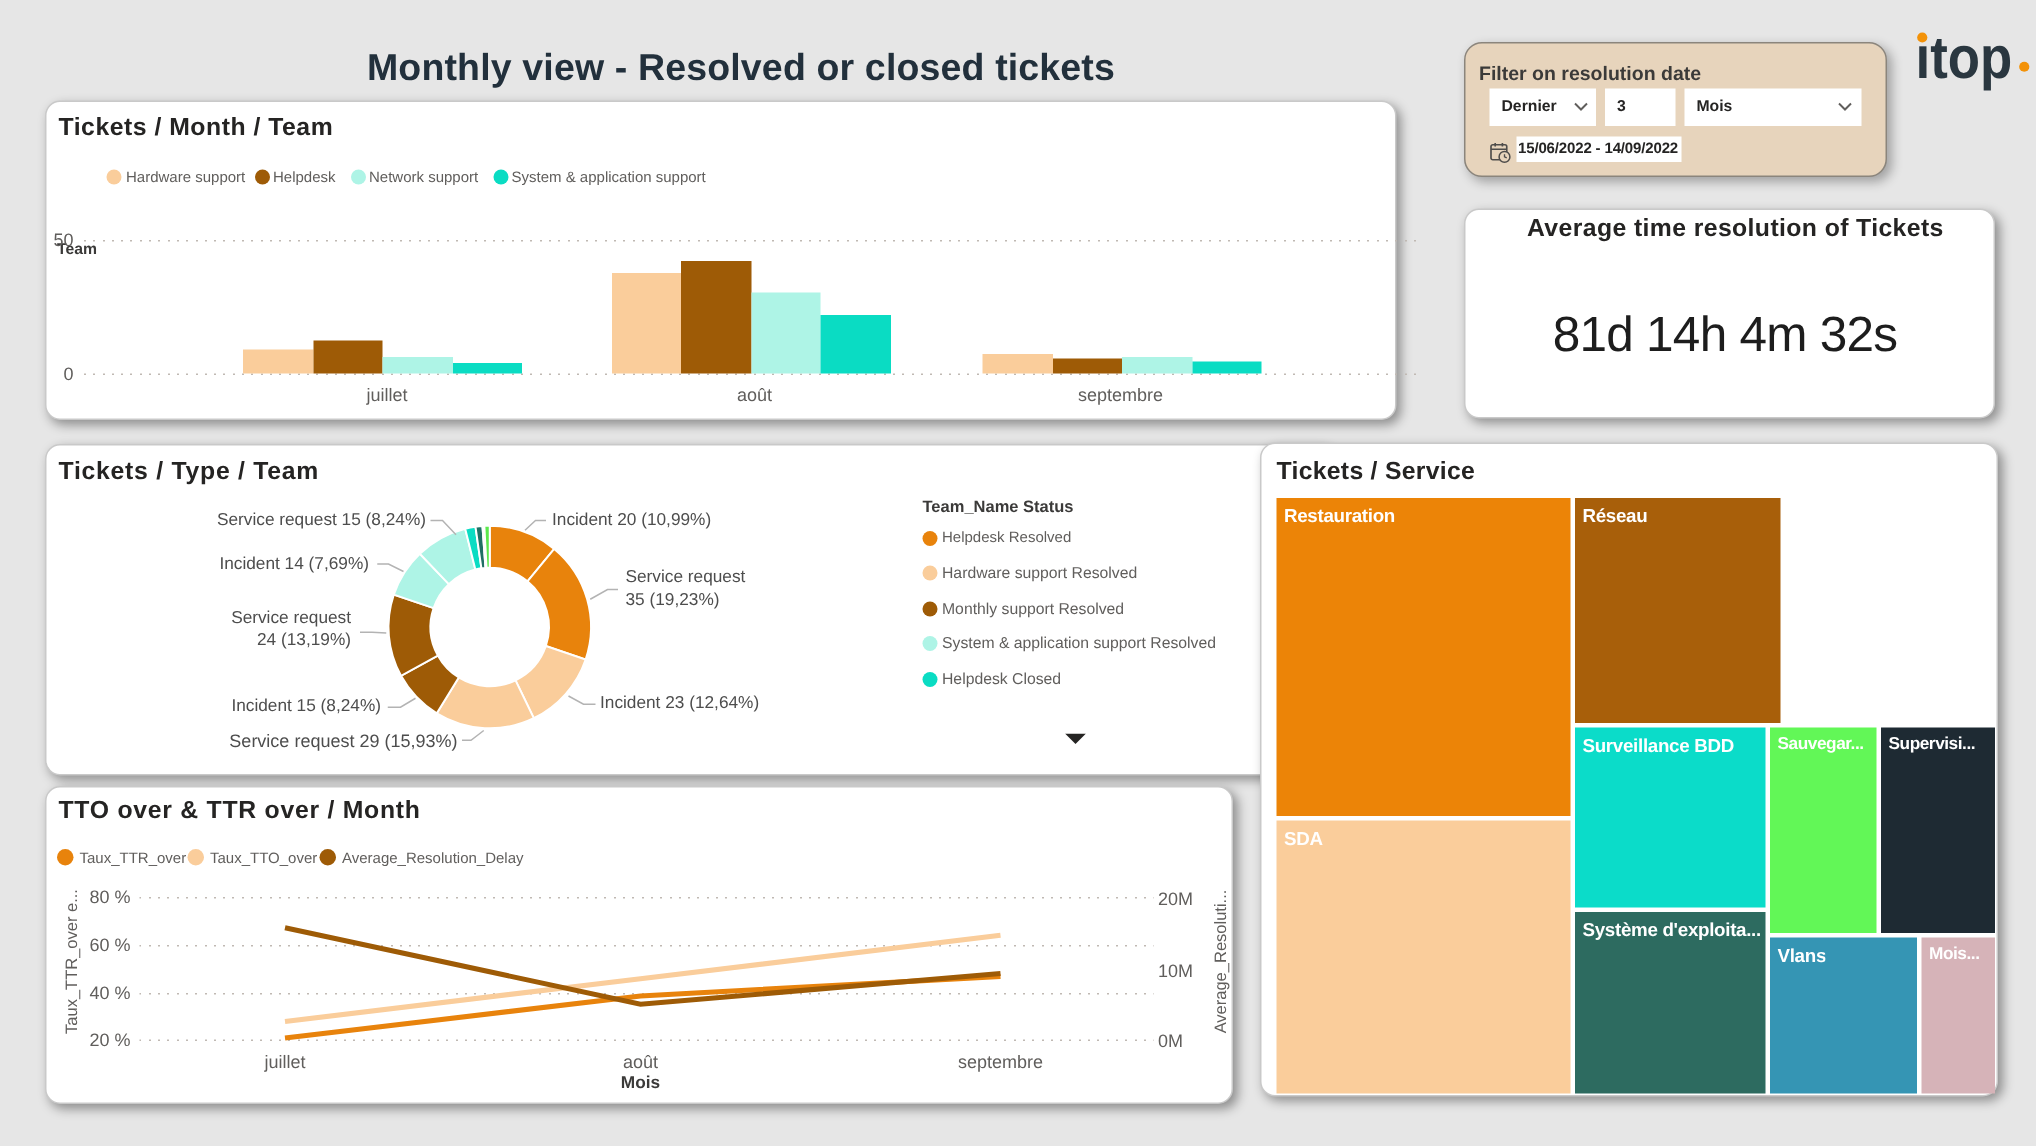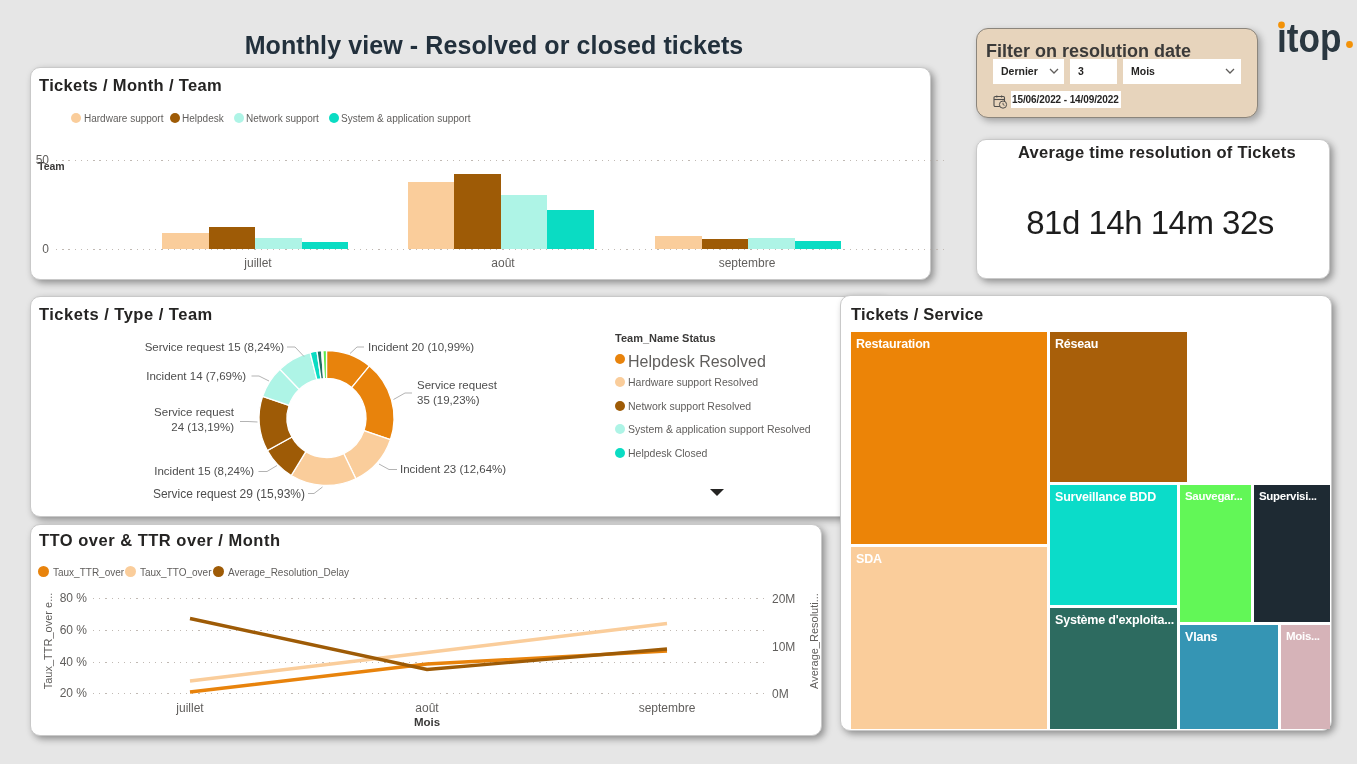--- a/index.html
+++ b/index.html
@@ -25,21 +25,21 @@
 <svg width="85" height="55" viewBox="0 0 85 55">
 <g transform="translate(5,39)">
 <text x="0" y="0" font-family="Liberation Sans" font-weight="bold" font-size="40px" fill="#2a3740" letter-spacing="0" transform="scale(0.88,1)">ıtop</text>
 </g>
 <circle cx="9.5" cy="12" r="3.4" fill="#f39208"></circle>
 <circle cx="77.5" cy="31.5" r="3.4" fill="#f39208"></circle>
 </svg>
 </div>
 
 <div class="abs" style="left:976px; top:28px; width:282px; height:90px; background:#e7d4bc; border:1px solid #8b857c; border-radius:12px; box-shadow:3px 3px 7px rgba(0,0,0,.3);">
-  <div class="abs" style="left:9px; top:12px; font-size:18px; font-weight:bold; color:#3b3a39;">Filter on resolution date</div>
+  <div class="abs" style="left:9px; top:12px; font-size:13px; font-weight:bold; color:#3b3a39;">Filter on resolution date</div>
   <div class="abs" style="left:16px; top:30px; width:71px; height:25px; background:#fff;">
     <div class="abs" style="left:8px; top:6px; font-size:10.5px; font-weight:bold; color:#252423;">Dernier</div>
     <svg class="abs" style="right:5px; top:9px;" width="10" height="7">
         <polyline points="1,1 5,5 9,1" fill="none" stroke="#605e5c" stroke-width="1.3"></polyline>
       </svg>
   </div>
   <div class="abs" style="left:93px; top:30px; width:47px; height:25px; background:#fff;">
     <div class="abs" style="left:8px; top:6px; font-size:10.5px; font-weight:bold; color:#252423;">3</div>
   </div>
   <div class="abs" style="left:146px; top:30px; width:118px; height:25px; background:#fff;">
@@ -132,25 +132,25 @@
   <div class="abs" style="left:386px; top:81px; width:110px; font-size:11.5px; color:#4d4d4d; text-align:left; line-height:15px;">Service request<br>35 (19,23%)</div>
   <div class="abs" style="left:369px; top:166px; font-size:11.5px; color:#4d4d4d; white-space:nowrap;">Incident 23 (12,64%)</div>
   <div class="abs" style="left:100px; top:190px; width:174px; font-size:12px; color:#4d4d4d; text-align:right;">Service request 29 (15,93%)</div>
   <div class="abs" style="left:80px; top:168px; width:143px; font-size:11.5px; color:#4d4d4d; text-align:right;">Incident 15 (8,24%)</div>
   <div class="abs" style="left:113px; top:108px; width:90px; font-size:11.5px; color:#4d4d4d; text-align:right; line-height:15px;">Service request<br>24 (13,19%)</div>
   <div class="abs" style="left:70px; top:73px; width:145px; font-size:11.5px; color:#4d4d4d; text-align:right;">Incident 14 (7,69%)</div>
   <div class="abs" style="left:100px; top:44px; width:153px; font-size:11.5px; color:#4d4d4d; text-align:right;">Service request 15 (8,24%)</div>
 
   <div class="abs" style="left:584px; top:35px; font-size:11px; font-weight:bold; color:#3b3a39;">Team_Name Status</div>
   <div class="dot" style="left:584px; top:57px; background:#e8830c;"></div>
-  <div class="leg" style="left:597px; top:56px; font-size:16px;">Helpdesk Resolved</div>
+  <div class="leg" style="left:597px; top:56px; font-size:10px;">Helpdesk Resolved</div>
   <div class="dot" style="left:584px; top:80px; background:#facd9b;"></div>
   <div class="leg" style="left:597px; top:79px; font-size:10.5px;">Hardware support Resolved</div>
   <div class="dot" style="left:584px; top:104px; background:#9e5b06;"></div>
-  <div class="leg" style="left:597px; top:103px; font-size:10.5px;">Network support Resolved</div>
+  <div class="leg" style="left:597px; top:103px; font-size:10.5px;">Monthly support Resolved</div>
   <div class="dot" style="left:584px; top:127px; background:#aef4e6;"></div>
   <div class="leg" style="left:597px; top:126px; font-size:10.5px;">System &amp; application support Resolved</div>
   <div class="dot" style="left:584px; top:151px; background:#0adcc3;"></div>
   <div class="leg" style="left:597px; top:150px; font-size:10.5px;">Helpdesk Closed</div>
   <svg class="abs" style="left:679px; top:192px;" width="14" height="8">
       <polygon points="0,0 14,0 7,7" fill="#252423"></polygon>
     </svg>
 </div>
 
 <div class="card" style="left:30px; top:524px; width:792px; height:212px;">
@@ -183,21 +183,21 @@
   <div class="axlab" style="left:109px; top:176px; width:100px; text-align:center;">juillet</div>
   <div class="axlab" style="left:346px; top:176px; width:100px; text-align:center;">août</div>
   <div class="axlab" style="left:586px; top:176px; width:100px; text-align:center;">septembre</div>
   <div class="axlab" style="left:346px; top:191px; width:100px; text-align:center; color:#3b3a39; font-weight:bold; font-size:11.5px;">Mois</div>
   <div class="axlab" style="left:-63px; top:110px; width:160px; text-align:center; transform:rotate(-90deg); font-size:11px;">Taux_TTR_over e...</div>
   <div class="axlab" style="left:703px; top:110px; width:160px; text-align:center; transform:rotate(-90deg); font-size:11px;">Average_Resoluti...</div>
 </div>
 
 <div class="card" style="left:976px; top:139px; width:354px; height:140px;">
   <div class="ctitle" style="left:9px; top:3px; letter-spacing:0.27px;margin-left:32px;">Average time resolution of Tickets</div>
-  <div class="abs" style="left:-4px; top:64px; width:354px; text-align:center; font-size:33px; color:#1d1d1d; letter-spacing:-0.5px;">81d 14h 14m 32s</div>
+  <div class="abs" style="left:-4px; top:64px; width:354px; text-align:center; font-size:33px; color:#1d1d1d; letter-spacing:-0.5px;">81d 14h 4m 32s</div>
 </div>
 
 <div class="card" style="left:840px; top:295px; width:492px; height:436px;">
   <div class="ctitle" style="left:10px; top:9px; letter-spacing:0.2px;">Tickets / Service</div>
   <div class="abs" style="left:10px; top:36px; width:196px; height:212px; background:#ec8407;">
       <div class="tmlab" style="left:5px; top:5px;">Restauration</div>
     </div>
   <div class="abs" style="left:10px; top:251px; width:196px; height:182px; background:#facd9b;">
       <div class="tmlab" style="left:5px; top:5px;">SDA</div>
     </div>

